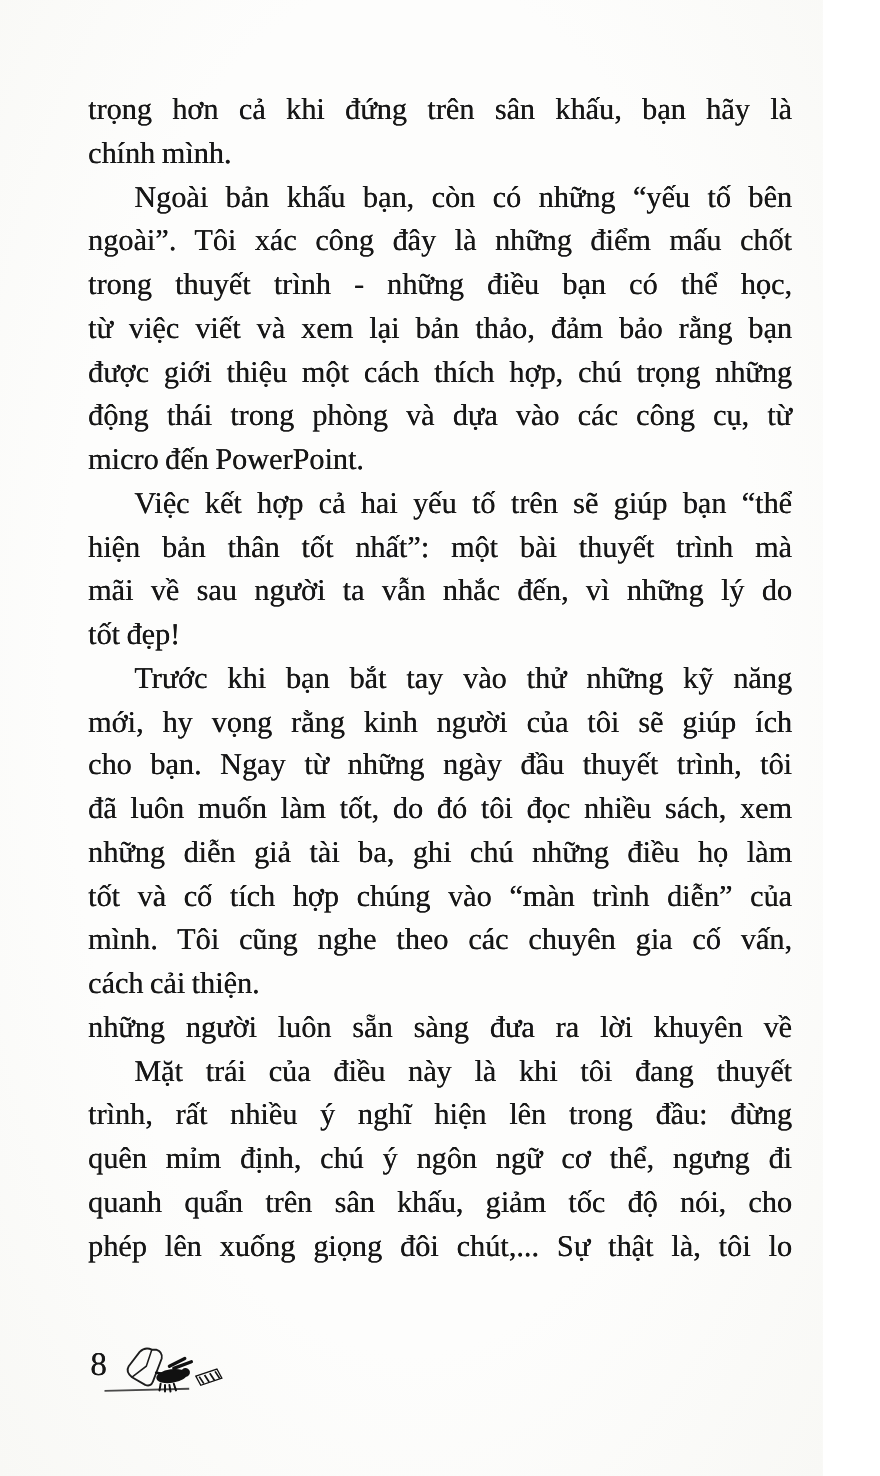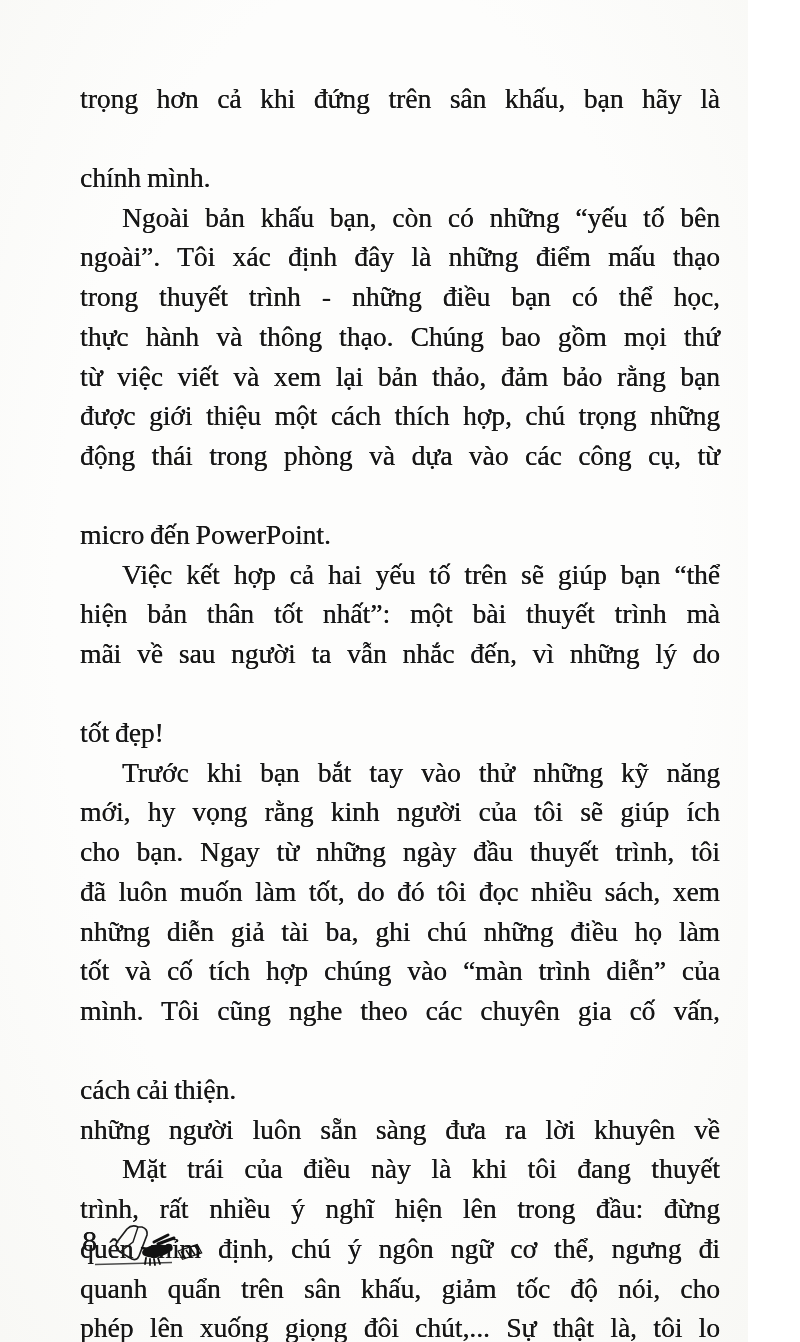--- a/index.html
+++ b/index.html
@@ -35,21 +35,20 @@
     word-spacing: -1px;
     white-space: normal;
     overflow: visible;
     text-shadow: 0.25px 0 0 currentColor;
   }
   .text-line.indent {
     padding-left: 42px;
   }
   .text-line.para-end {
     text-align-last: left;
-    margin-top: 39px;
   }
   .footer {
     position: absolute;
     left: 82px;
     top: 1218px;
     width: 160px;
     height: 60px;
   }
   .page-number {
     position: absolute;
@@ -72,23 +71,22 @@
 
 <div class="page">
 
   <div class="text-block" id="text-block">
       <div class="paragraph">
         <div class="text-line">trọng hơn cả khi đứng trên sân khấu, bạn hãy là</div>
         <div class="text-line para-end">chính mình.</div>
       </div>
       <div class="paragraph">
         <div class="text-line indent">Ngoài bản khấu bạn, còn có những “yếu tố bên</div>
-        <div class="text-line">ngoài”. Tôi xác định đây là những điểm mấu thạo</div>
+        <div class="text-line">ngoài”. Tôi xác công đây là những điểm mấu chốt</div>
         <div class="text-line">trong thuyết trình - những điều bạn có thể học,</div>
-        <div class="text-line">thực hành và thông thạo. Chúng bao gồm mọi thứ</div>
         <div class="text-line">từ việc viết và xem lại bản thảo, đảm bảo rằng bạn</div>
         <div class="text-line">được giới thiệu một cách thích hợp, chú trọng những</div>
         <div class="text-line">động thái trong phòng và dựa vào các công cụ, từ</div>
         <div class="text-line para-end">micro đến PowerPoint.</div>
       </div>
       <div class="paragraph">
         <div class="text-line indent">Việc kết hợp cả hai yếu tố trên sẽ giúp bạn “thể</div>
         <div class="text-line">hiện bản thân tốt nhất”: một bài thuyết trình mà</div>
         <div class="text-line">mãi về sau người ta vẫn nhắc đến, vì những lý do</div>
         <div class="text-line para-end">tốt đẹp!</div>

